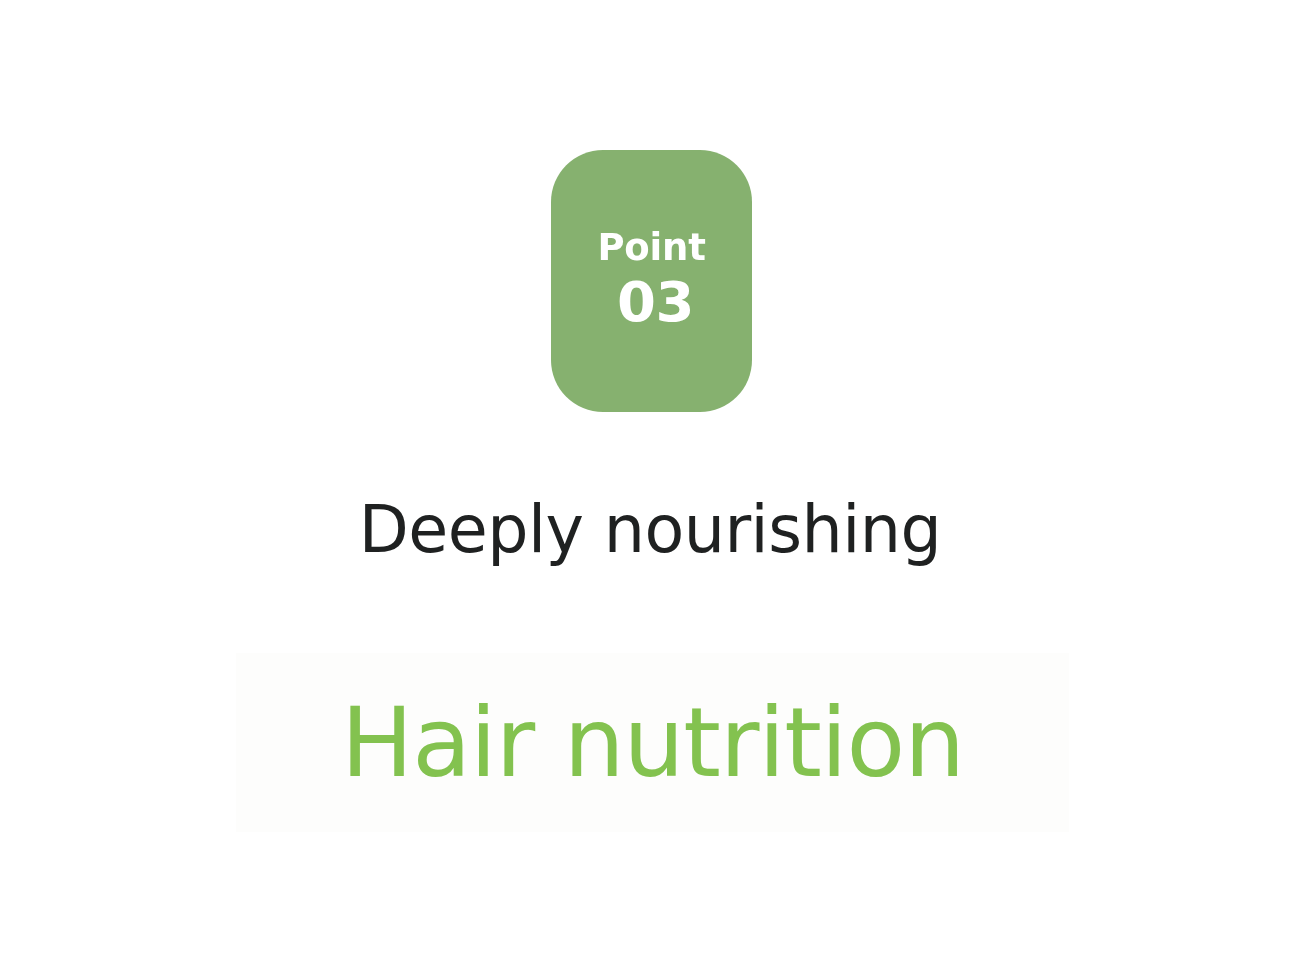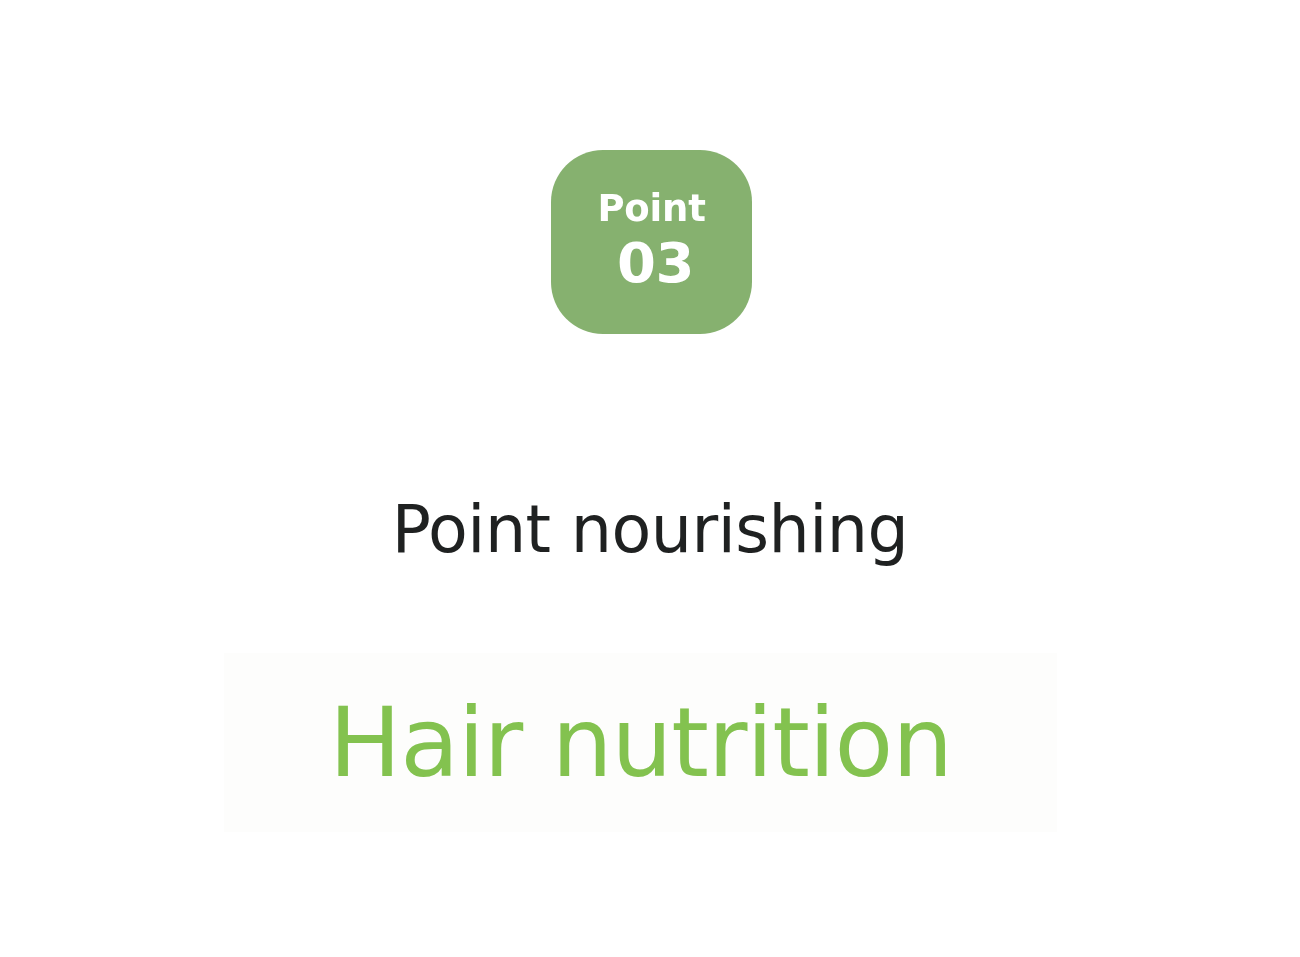--- a/index.html
+++ b/index.html
@@ -20,21 +20,21 @@
     height: 957px;
     background: #ffffff;
   }
 
   
   .badge {
     position: absolute;
     left: 551px;
     top: 150px;
     width: 201px;
-    height: 184px;
+    height: 262px;
     border-radius: 52px;
     background: #86b16f;
     display: flex;
     flex-direction: column;
     align-items: center;
     justify-content: center;
     box-sizing: border-box;
     padding-bottom: 4px;
   }
   .badge-label {
@@ -64,21 +64,21 @@
     color: #1f2121;
     font-size: 65px;
     font-weight: normal;
     line-height: 1.0;
     letter-spacing: -0.5px;
   }
 
   
   .subheading-box {
     position: absolute;
-    left: 224px;
+    left: 236px;
     top: 653px;
     width: 833px;
     height: 179px;
     background: #fdfdfc;
     display: flex;
     align-items: center;
     justify-content: center;
   }
   .subheading {
     color: #83c24f;
@@ -92,19 +92,19 @@
 </head>
 <body>
 
 <div class="slide">
 
   <div class="badge">
     <div class="badge-label">Point</div>
     <div class="badge-number">03</div>
   </div>
 
-  <div class="headline">Point nourishing</div>
+  <div class="headline">Deeply nourishing</div>
 
   <div class="subheading-box">
     <div class="subheading">Hair nutrition</div>
   </div>
 
 </div>
 
 </body></html>

